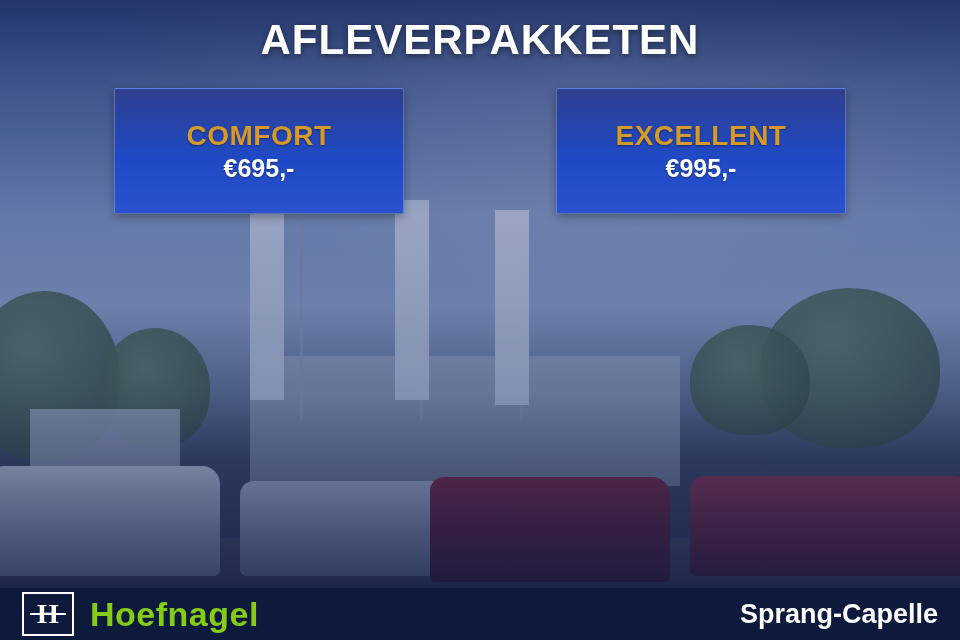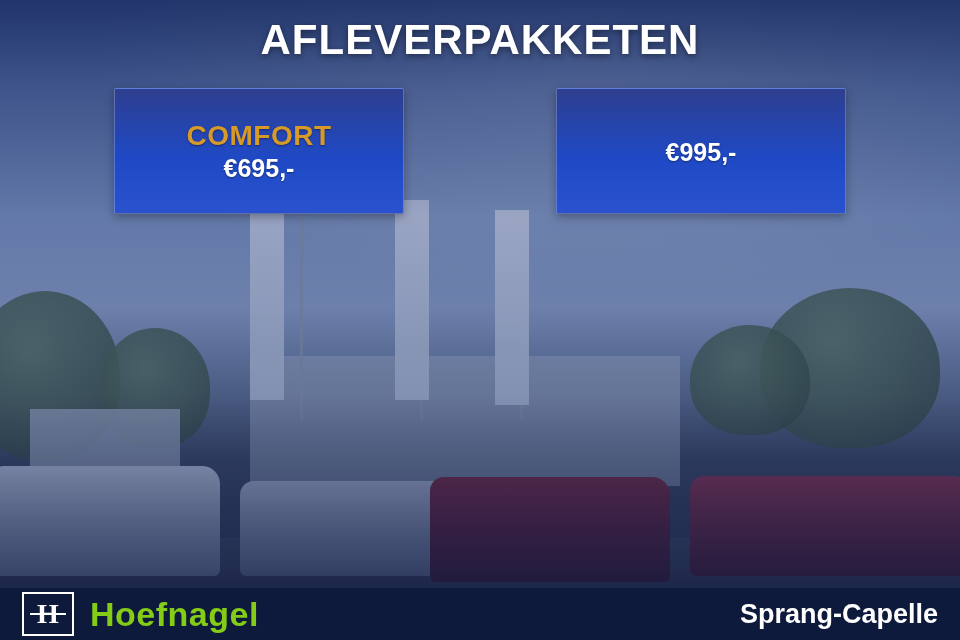--- a/index.html
+++ b/index.html
@@ -205,20 +205,21 @@
         </div>
         <div class="feat">
           <span class="chk">✓</span>
           <span>Tenaamstelling</span>
         </div>
       </div>
     </div>
 
     <div class="card">
       <div class="card-head">
+        <div class="card-name">EXCELLENT</div>
         <div class="card-price">€995,-</div>
       </div>
       <div class="card-body">
         <div class="feat first">
           <span class="chk">✓</span>
           <span>12 mnd BOVAG garantie</span>
         </div>
         <div class="feat">
           <span class="chk">✓</span>
           <span>Min. 12 mnd APK</span>

